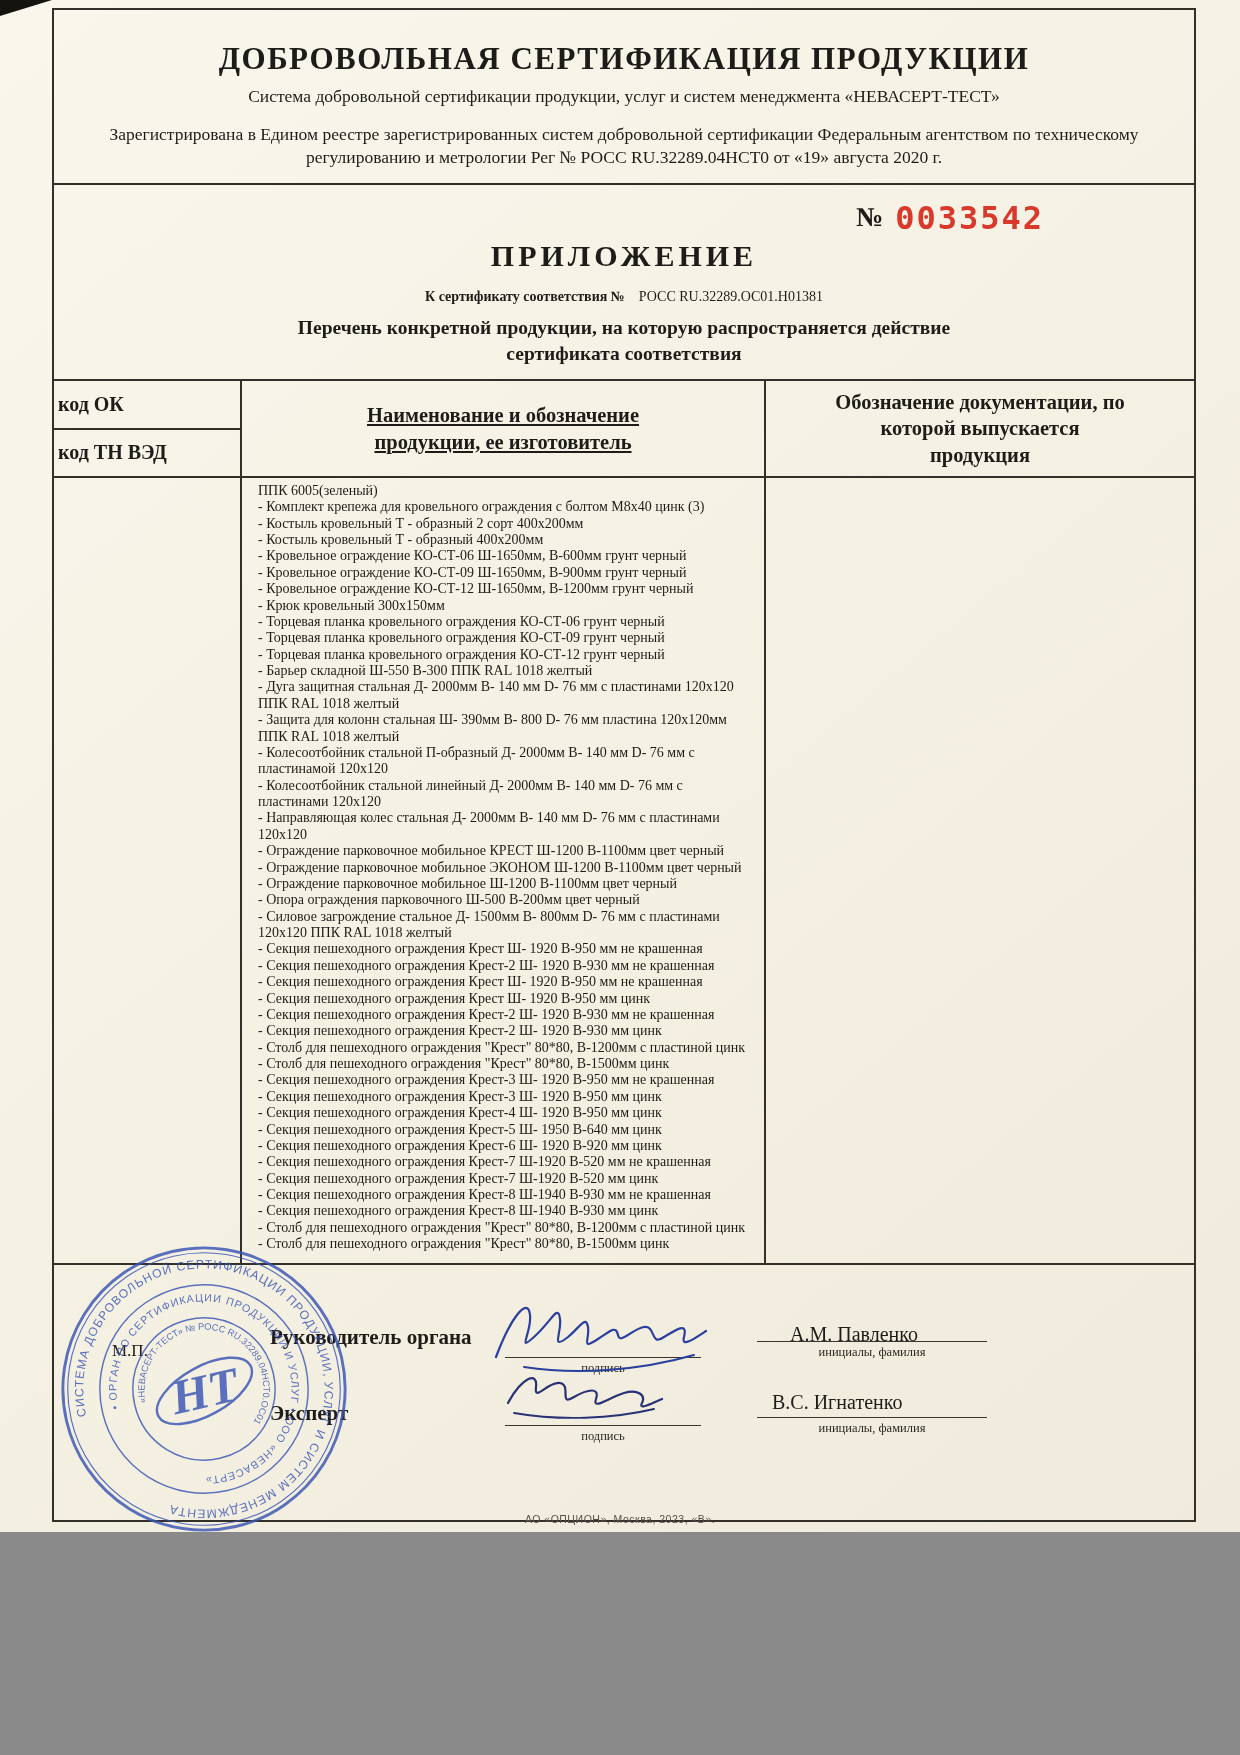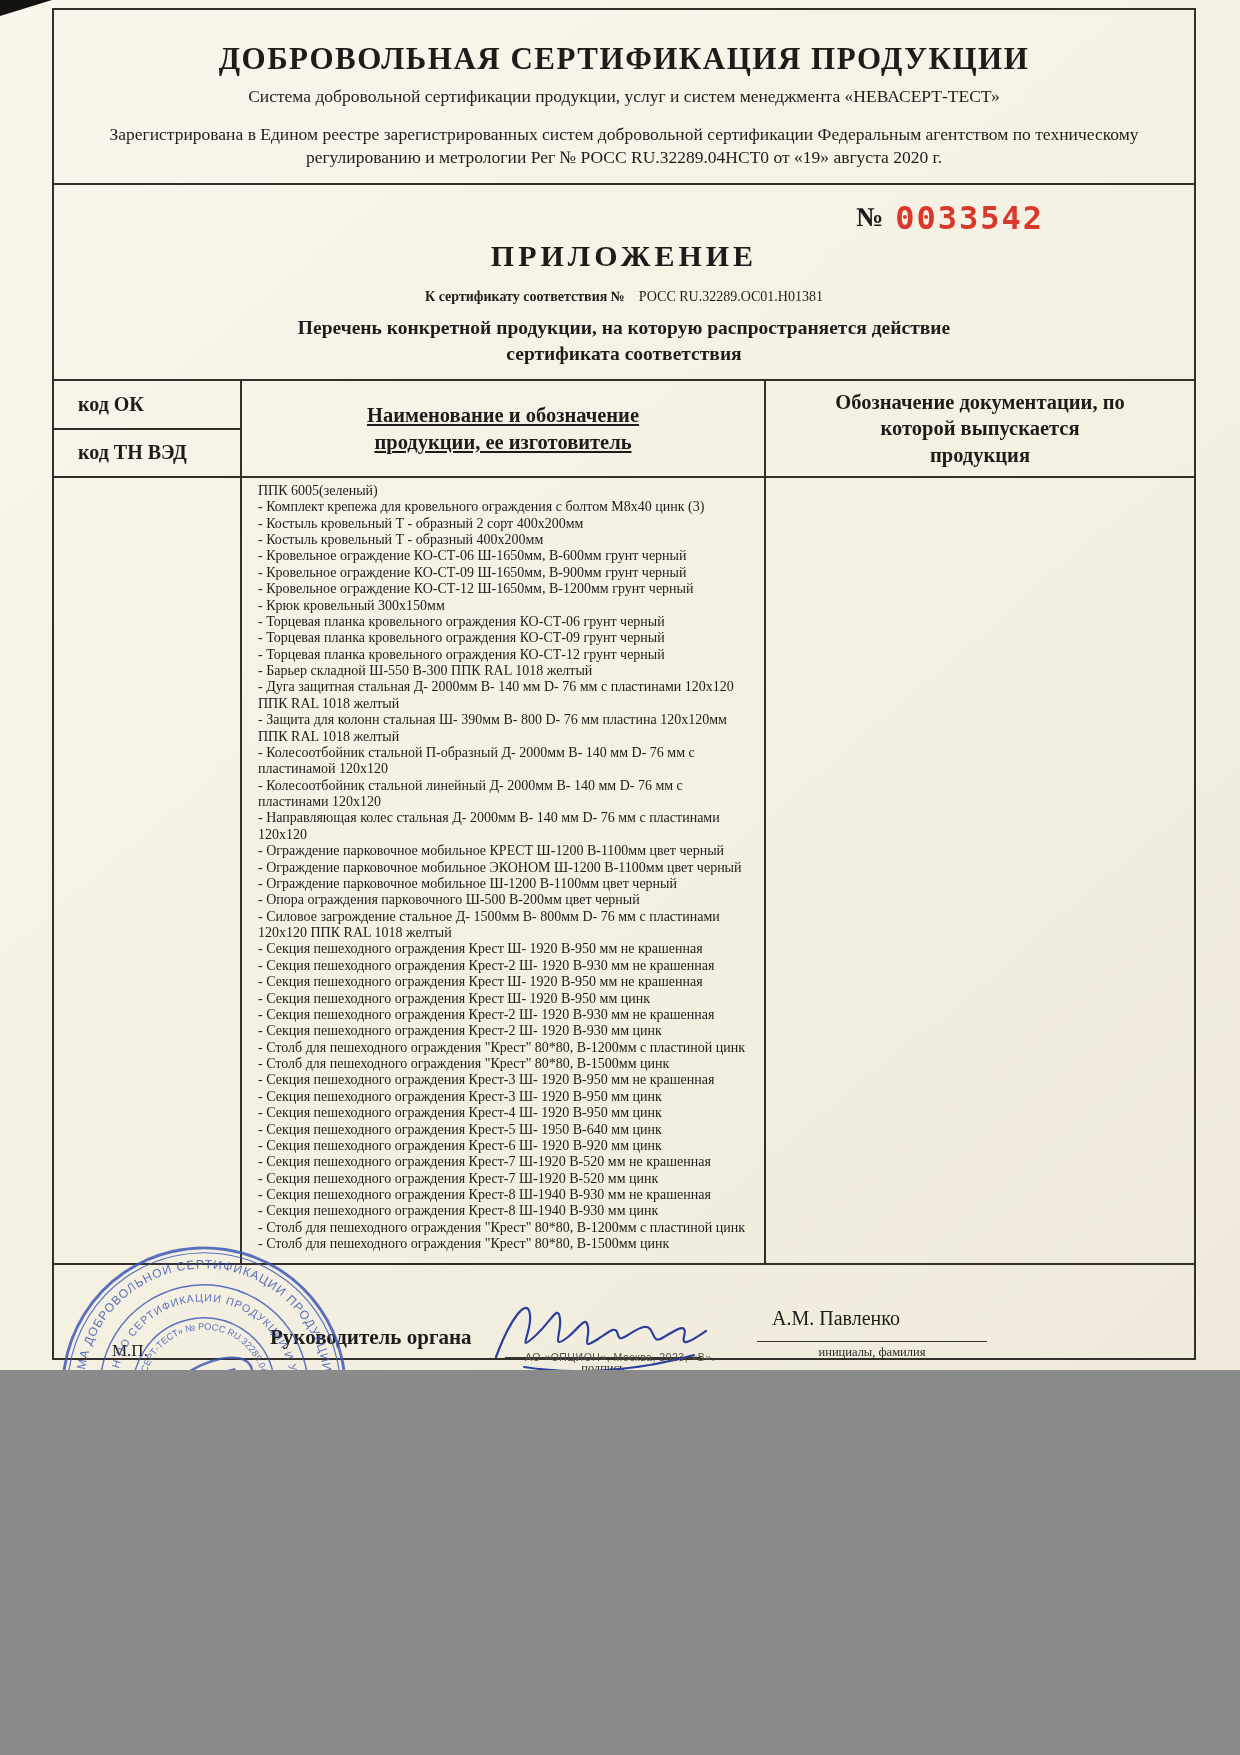--- a/index.html
+++ b/index.html
@@ -1,18 +1,18 @@
 <!DOCTYPE html>
 <html><head>
 <meta charset="utf-8">
 <style>
   html,body{margin:0;padding:0;background:#8a8a8a;}
   .page{
     position:relative;
-    width:1240px;height:1370px;
+    width:1240px;height:1532px;
     margin:0 auto;
     background:linear-gradient(140deg,#f9f6ec 0%,#f4f0e2 55%,#efeadb 100%);
     font-family:"Liberation Serif",serif;
     color:#1e1c19;
     overflow:hidden;
   }
   .corner-tl{position:absolute;left:0;top:0;width:0;height:0;
     border-top:16px solid #151310;border-right:52px solid transparent;}
   .frame{
     position:absolute;left:52px;top:8px;right:44px;bottom:10px;
@@ -33,21 +33,21 @@
   .cert-line{text-align:center;margin-top:16px;font-size:14px;}
   .cert-label{font-weight:bold;}
   .cert-number{margin-left:14px;}
   .purpose{max-width:770px;margin:10px auto 0;text-align:center;font-weight:bold;
     font-size:19.5px;line-height:1.35;}
   
   .doc-table{margin-top:12px;display:grid;grid-template-columns:188px 1fr 428px;
     border-top:2px solid #33302a;border-bottom:2px solid #33302a;}
   .h-left{border-right:2px solid #33302a;border-bottom:2px solid #33302a;
     display:flex;flex-direction:column;font-weight:bold;font-size:20px;}
-  .h-left .sub{flex:1;display:flex;align-items:center;padding:5px 24px;}
+  .h-left .sub{flex:1;display:flex;align-items:center;padding:5px 4px;}
   .h-left .sub.first{border-bottom:2px solid #33302a;}
   .h-mid{border-right:2px solid #33302a;border-bottom:2px solid #33302a;
     display:flex;align-items:center;justify-content:center;text-align:center;
     font-weight:bold;font-size:20.5px;line-height:1.28;padding:8px 20px;text-decoration:underline;}
   .h-mid span{max-width:320px;display:inline-block;}
   .h-right{border-bottom:2px solid #33302a;display:flex;justify-content:center;
     text-align:center;font-weight:bold;font-size:20.5px;line-height:1.28;padding:8px 20px;}
   .h-right span{max-width:300px;display:inline-block;}
   .b-left{border-right:2px solid #33302a;}
   .b-mid{border-right:2px solid #33302a;padding:5px 16px 10px;font-size:14px;line-height:1.17;}
@@ -59,21 +59,21 @@
   .role{position:absolute;font-weight:bold;font-size:21px;}
   .role-1{left:216px;top:26px;}
   .role-2{left:216px;top:102px;}
   .sig-line{position:absolute;border-bottom:1.5px solid #3a362f;width:196px;left:451px;}
   .sig-line-1{top:58px;}
   .sig-line-2{top:126px;}
   .sig-cap{position:absolute;left:451px;width:196px;text-align:center;font-size:12.5px;color:#2c2a25;}
   .sig-cap-1{top:62px;}
   .sig-cap-2{top:130px;}
   .signee-name{position:absolute;left:718px;font-size:20px;}
-  .signee-name-1{top:8px;}
+  .signee-name-1{top:24px;margin-left:18px;}
   .signee-name-2{top:92px;}
   .name-line{position:absolute;left:703px;width:230px;border-bottom:1.5px solid #3a362f;}
   .name-line-1{top:42px;}
   .name-line-2{top:118px;}
   .name-cap{position:absolute;left:703px;width:230px;text-align:center;font-size:12.5px;color:#2c2a25;}
   .name-cap-1{top:46px;}
   .name-cap-2{top:122px;}
   .sig-svg{position:absolute;}
   .sig-svg-1{left:428px;top:-14px;}
   .sig-svg-2{left:440px;top:64px;}

